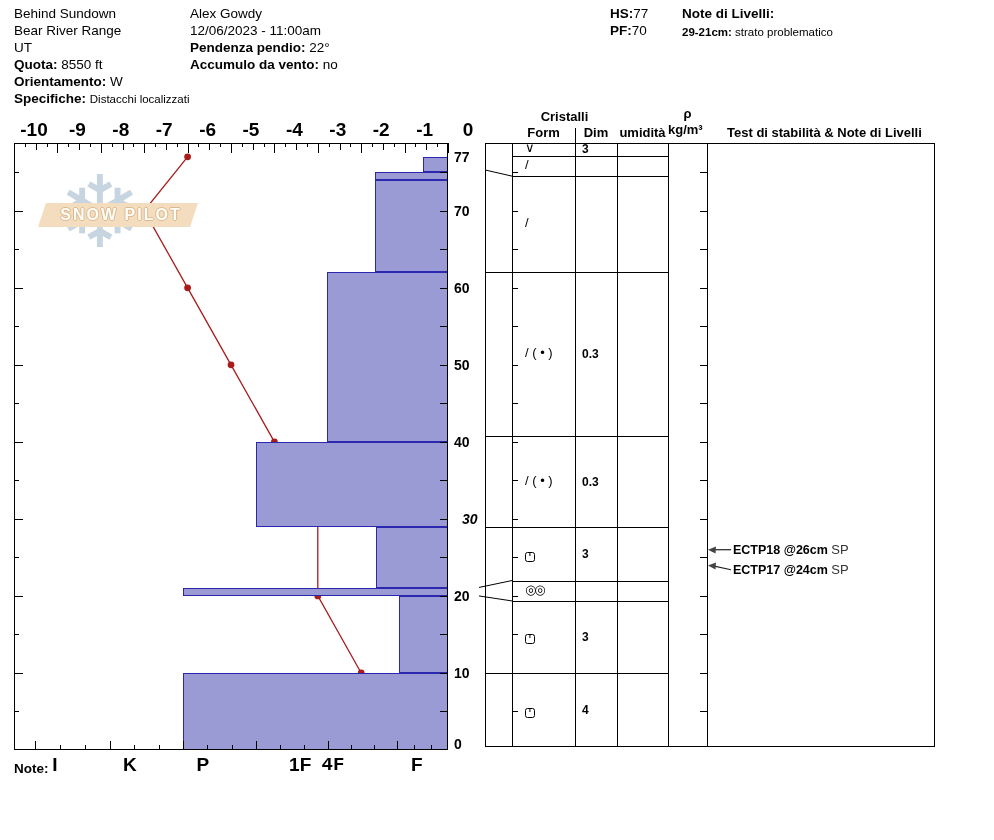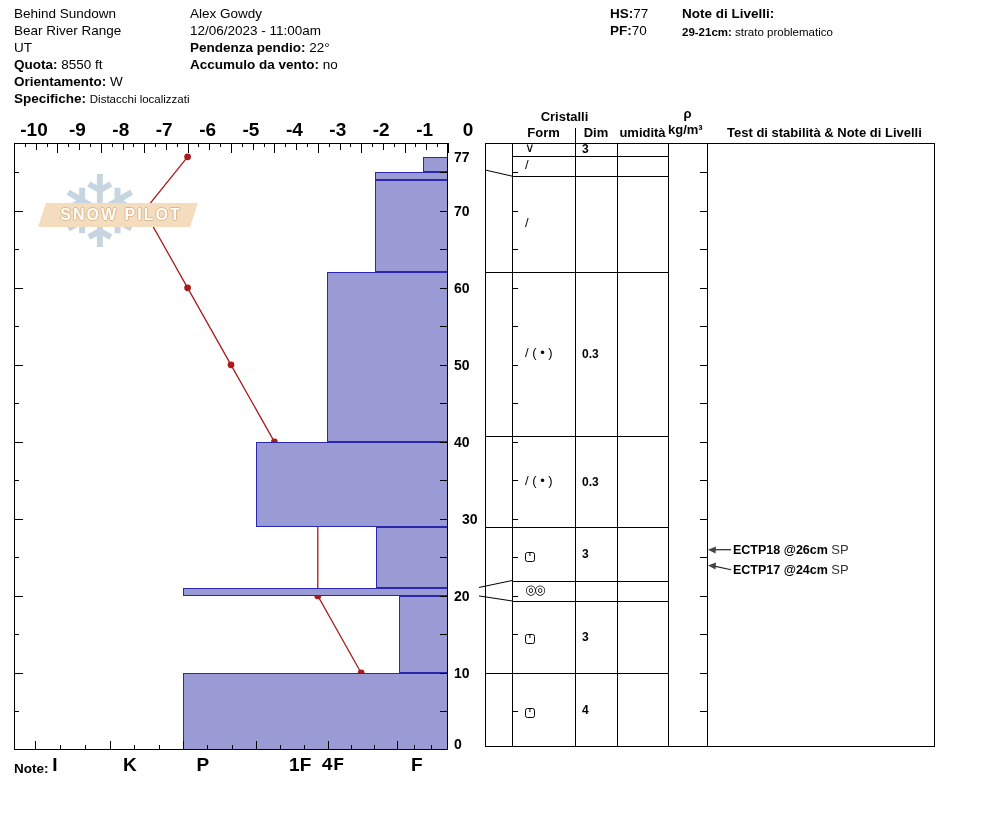--- a/index.html
+++ b/index.html
@@ -188,21 +188,21 @@
       <div class="tick" style="left: 440px; top: 249.302px; width: 8px; height: 1px; z-index: 5;"></div>
       <div class="tick" style="left: 14px; top: 210.787px; width: 9px; height: 1px; z-index: 5;"></div>
       <div class="tick" style="left: 440px; top: 210.787px; width: 8px; height: 1px; z-index: 5;"></div>
       <div class="tick" style="left: 14px; top: 172.272px; width: 5px; height: 1px; z-index: 5;"></div>
       <div class="tick" style="left: 440px; top: 172.272px; width: 8px; height: 1px; z-index: 5;"></div>
       <div class="depthlabel" style="left: 454px; top: 148.865px; width: 26px;">77</div>
       <div class="depthlabel" style="left: 454px; top: 202.787px; width: 26px;">70</div>
       <div class="depthlabel" style="left: 454px; top: 279.817px; width: 26px;">60</div>
       <div class="depthlabel" style="left: 454px; top: 356.848px; width: 26px;">50</div>
       <div class="depthlabel" style="left: 454px; top: 433.878px; width: 26px;">40</div>
-      <div class="depthlabel" style="left: 462px; top: 510.909px; width: 26px;">30</div>
+      <div class="depthlabel" style="left: 462px; top: 510.909px; width: 26px; font-style: italic;">30</div>
       <div class="depthlabel" style="left: 454px; top: 587.939px; width: 26px;">20</div>
       <div class="depthlabel" style="left: 454px; top: 664.97px; width: 26px;">10</div>
       <div class="depthlabel" style="left: 454px; top: 736px; width: 26px;">0</div>
       <div class="frame" style="left: 485px; top: 143px; width: 450px; height: 604px; z-index: 3;"></div>
       <div class="vline" style="left: 512px; top: 143px; height: 604px; z-index: 3;"></div>
       <div class="vline" style="left: 575px; top: 143px; height: 604px; z-index: 3;"></div>
       <div class="vline" style="left: 617px; top: 143px; height: 604px; z-index: 3;"></div>
       <div class="vline" style="left: 668px; top: 143px; height: 604px; z-index: 3;"></div>
       <div class="vline" style="left: 707px; top: 143px; height: 604px; z-index: 3;"></div>
       <div class="vline" style="left: 575px; top: 128px; height: 15px; z-index: 3;"></div>

